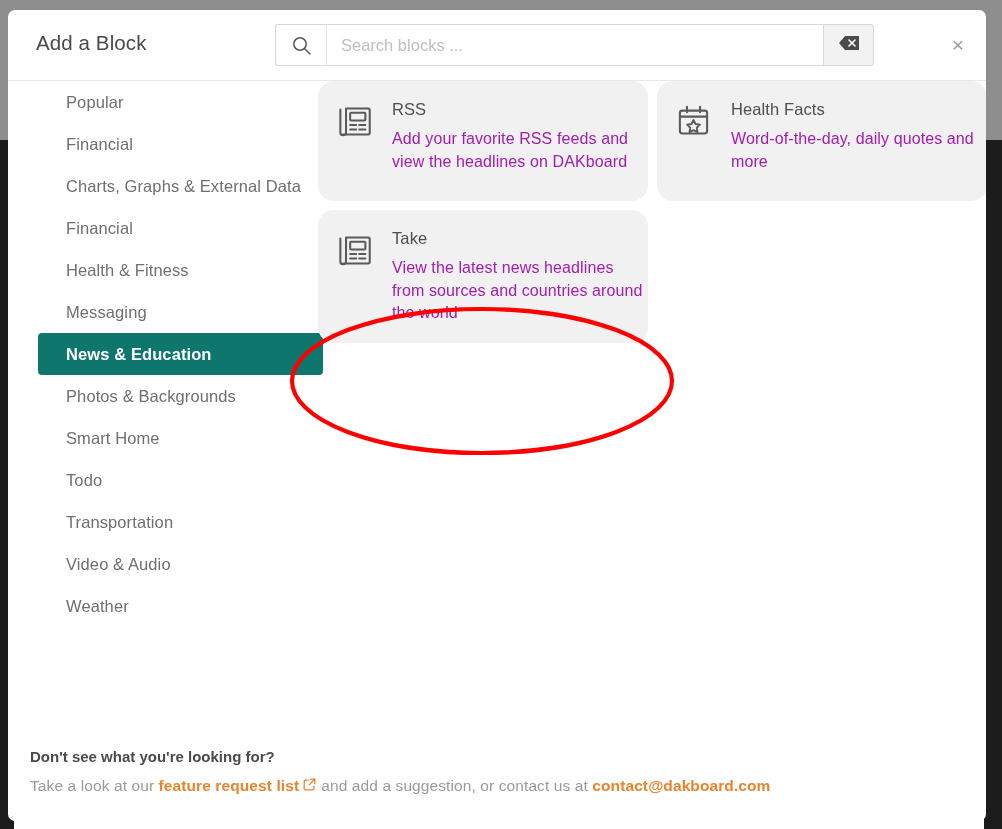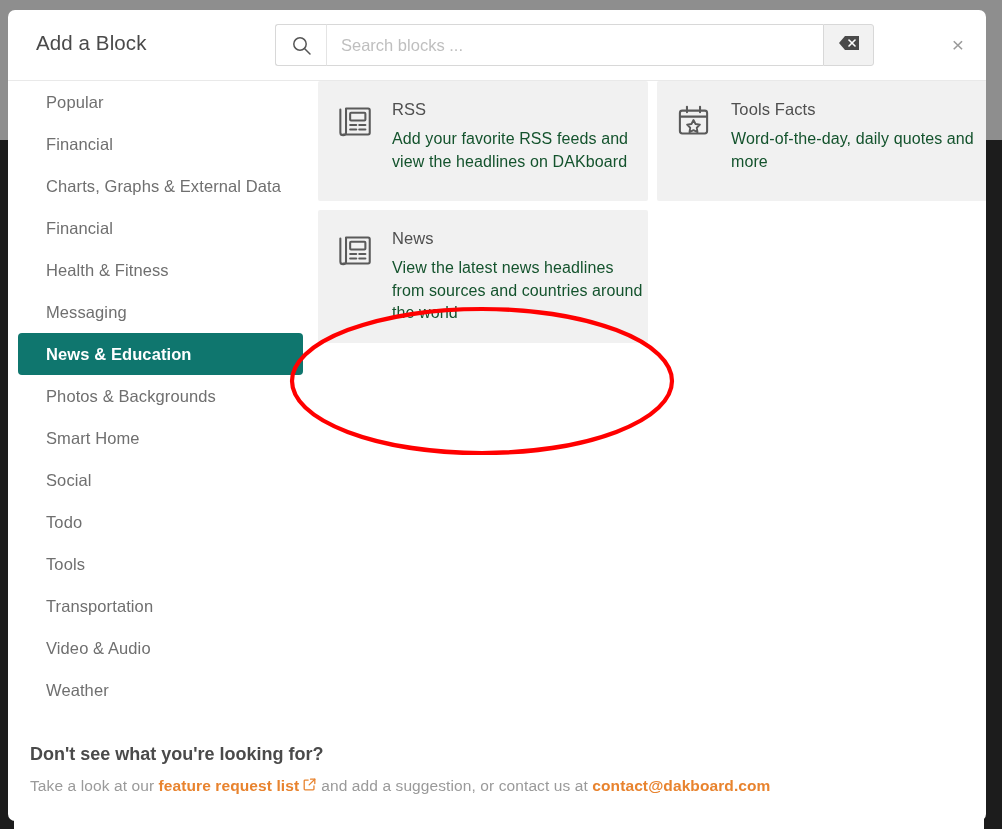--- a/index.html
+++ b/index.html
@@ -147,21 +147,21 @@
 
   
   .modal-body {
     position: relative;
     height: 660px;
   }
 
   
   .sidebar {
     position: absolute;
-    left: 10px;
+    left: 30px;
     top: 0;
     width: 285px;
   }
 
   .side-item {
     height: 42px;
     display: flex;
     align-items: center;
     padding-left: 28px;
     font-size: 16.5px;
@@ -187,21 +187,21 @@
   .card-row {
     display: flex;
     gap: 9px;
     margin-bottom: 9px;
   }
 
   .card {
     width: 330px;
     min-height: 120px;
     background: #f1f1f1;
-    border-radius: 2px;
+    border-radius: 16px;
     display: flex;
     padding: 18px 4px 18px 18px;
     cursor: pointer;
   }
 
   .card-icon {
     width: 56px;
     flex: none;
     padding-top: 4px;
     color: #5a5a5a;
@@ -212,21 +212,21 @@
 
   .card-title {
     font-size: 16.5px;
     color: #4f4f4f;
     margin-bottom: 9px;
     letter-spacing: .1px;
   }
 
   .card-desc {
     font-size: 16px;
-    color: #14532d;
+    color: #a21caf;
     line-height: 1.42;
     letter-spacing: .1px;
   }
 
   
   .annotation {
     position: absolute;
     left: 276px;
     top: 222px;
     width: 400px;
@@ -237,21 +237,21 @@
   
   .modal-footer {
     position: absolute;
     left: 0;
     bottom: 0;
     width: 100%;
     padding: 0 0 26px 14px;
   }
 
   .footer-title {
-    font-size: 18px;
+    font-size: 15px;
     font-weight: 700;
     color: #4a4a4a;
     padding-left: 8px;
     margin-bottom: 12px;
   }
 
   .footer-line {
     font-size: 15.5px;
     color: #9a9a9a;
     padding-left: 8px;
@@ -340,27 +340,21 @@
         <div class="side-item active">
             <span>News &amp; Education</span>
           </div>
         <div class="side-item">
             <span>Photos &amp; Backgrounds</span>
           </div>
         <div class="side-item">
             <span>Smart Home</span>
           </div>
         <div class="side-item">
-            <span>Social</span>
-          </div>
-        <div class="side-item">
             <span>Todo</span>
-          </div>
-        <div class="side-item">
-            <span>Tools</span>
           </div>
         <div class="side-item">
             <span>Transportation</span>
           </div>
         <div class="side-item">
             <span>Video &amp; Audio</span>
           </div>
         <div class="side-item">
             <span>Weather</span>
           </div>
@@ -391,42 +385,42 @@
             <div class="card-icon">
               <svg width="37" height="37" viewBox="0 0 34 34" fill="none">
                 <rect x="4.5" y="7" width="25" height="21" rx="2.2" stroke="#5a5a5a" stroke-width="1.9"></rect>
                 <line x1="4.5" y1="12.5" x2="29.5" y2="12.5" stroke="#5a5a5a" stroke-width="1.9"></line>
                 <line x1="11" y1="3.5" x2="11" y2="8.5" stroke="#5a5a5a" stroke-width="1.9" stroke-linecap="round"></line>
                 <line x1="23" y1="3.5" x2="23" y2="8.5" stroke="#5a5a5a" stroke-width="1.9" stroke-linecap="round"></line>
                 <path d="M17 15.6 L18.85 19.3 L22.9 19.9 L20 22.75 L20.7 26.8 L17 24.9 L13.3 26.8 L14 22.75 L11.1 19.9 L15.15 19.3 Z" stroke="#5a5a5a" stroke-width="1.7" stroke-linejoin="round"></path>
               </svg>
             </div>
             <div class="card-text">
-              <div class="card-title">Tools Facts</div>
+              <div class="card-title">Health Facts</div>
               <div class="card-desc">Word-of-the-day, daily quotes and more</div>
             </div>
           </div>
 
         </div>
 
         <div class="card-row">
 
           <div class="card">
             <div class="card-icon">
               <svg width="37" height="37" viewBox="0 0 34 34" fill="none">
                 <path d="M4 6 L4 27 A2.6 2.6 0 0 0 9.2 27 L9.2 5 L29.5 5 A1.6 1.6 0 0 1 31 6.6 L31 27.4 A1.6 1.6 0 0 1 29.5 29 L6.5 29" stroke="#5a5a5a" stroke-width="1.9" stroke-linecap="round" stroke-linejoin="round"></path>
                 <rect x="13" y="9" width="14" height="7" rx="0.8" stroke="#5a5a5a" stroke-width="1.9"></rect>
                 <line x1="13" y1="20.2" x2="18.6" y2="20.2" stroke="#5a5a5a" stroke-width="1.9" stroke-linecap="round"></line>
                 <line x1="21.4" y1="20.2" x2="27" y2="20.2" stroke="#5a5a5a" stroke-width="1.9" stroke-linecap="round"></line>
                 <line x1="13" y1="24.3" x2="18.6" y2="24.3" stroke="#5a5a5a" stroke-width="1.9" stroke-linecap="round"></line>
                 <line x1="21.4" y1="24.3" x2="27" y2="24.3" stroke="#5a5a5a" stroke-width="1.9" stroke-linecap="round"></line>
               </svg>
             </div>
             <div class="card-text">
-              <div class="card-title">News</div>
+              <div class="card-title">Take</div>
               <div class="card-desc">View the latest news headlines from sources and countries around the world</div>
             </div>
           </div>
 
         </div>
 
       </div>
 
       <svg class="annotation" viewBox="0 0 400 156">
         <ellipse cx="198" cy="78" rx="190" ry="72" fill="none" stroke="#FF0000" stroke-width="4.2"></ellipse>

